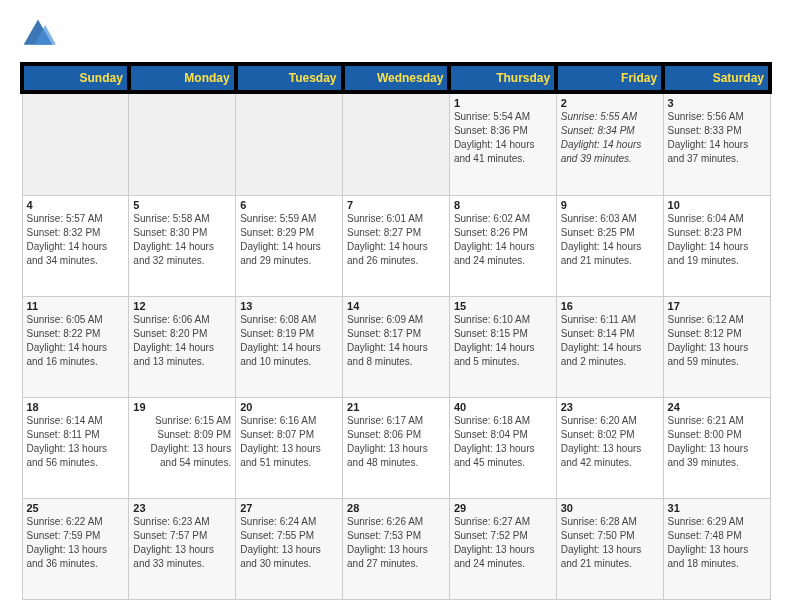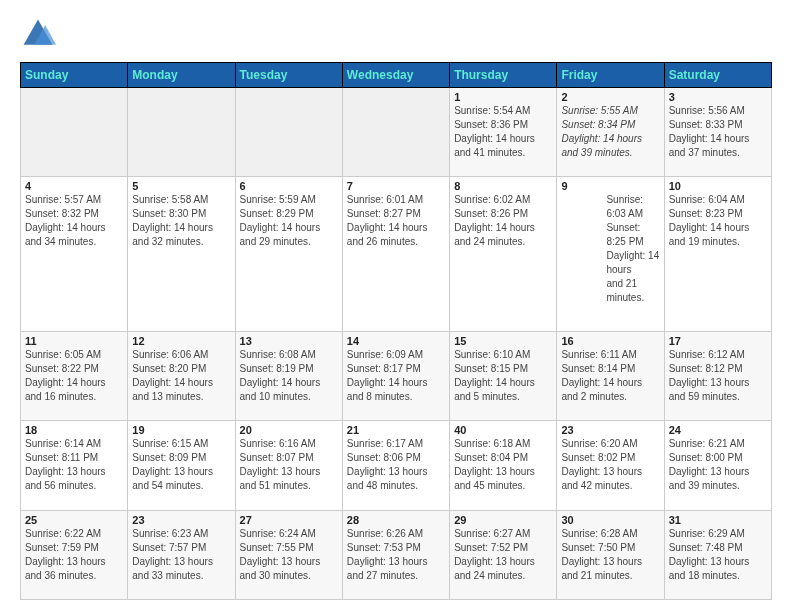--- a/index.html
+++ b/index.html
@@ -62,26 +62,26 @@
     }
     .calendar {
       flex: 1;
       border: 1px solid #ccc;
       border-collapse: collapse;
       width: 100%;
       table-layout: fixed;
     }
     .calendar th {
       background: #1a5fa8;
-      color: #5eead4;
+      color: #fde047;
       font-size: 12px;
       font-weight: bold;
       padding: 5px 4px;
-      border: 1px solid #000000;
-      text-align: left;
+      border: 4px solid #000000;
+      text-align: right;
     }
     .calendar td {
       border: 1px solid #ccc;
       vertical-align: top;
       padding: 3px 4px;
       font-size: 9.5px;
       color: #333;
       background: #fff;
     }
     .calendar tr:nth-child(odd) td {
@@ -198,21 +198,21 @@
           </td>
           <td>
             <span class="day-num">8</span>
             <div class="day-info" style="white-space: pre-line;">Sunrise: 6:02 AM
 Sunset: 8:26 PM
 Daylight: 14 hours
 and 24 minutes.</div>
           </td>
           <td>
             <span class="day-num">9</span>
-            <div class="day-info" style="white-space: pre-line; margin-left: 45px;">Sunrise: 6:03 AM
+            <div class="day-info" style="white-space: pre-line;">Sunrise: 6:03 AM
 Sunset: 8:25 PM
 Daylight: 14 hours
 and 21 minutes.</div>
           </td>
           <td>
             <span class="day-num">10</span>
             <div class="day-info" style="white-space: pre-line;">Sunrise: 6:04 AM
 Sunset: 8:23 PM
 Daylight: 14 hours
 and 19 minutes.</div>
@@ -272,21 +272,21 @@
         <tr>
           <td>
             <span class="day-num">18</span>
             <div class="day-info" style="white-space: pre-line;">Sunrise: 6:14 AM
 Sunset: 8:11 PM
 Daylight: 13 hours
 and 56 minutes.</div>
           </td>
           <td>
             <span class="day-num">19</span>
-            <div class="day-info" style="white-space: pre-line;">Sunrise: 6:15 AM
+            <div class="day-info" style="white-space: pre-line; text-align: right;">Sunrise: 6:15 AM
 Sunset: 8:09 PM
 Daylight: 13 hours
 and 54 minutes.</div>
           </td>
           <td>
             <span class="day-num">20</span>
             <div class="day-info" style="white-space: pre-line;">Sunrise: 6:16 AM
 Sunset: 8:07 PM
 Daylight: 13 hours
 and 51 minutes.</div>

